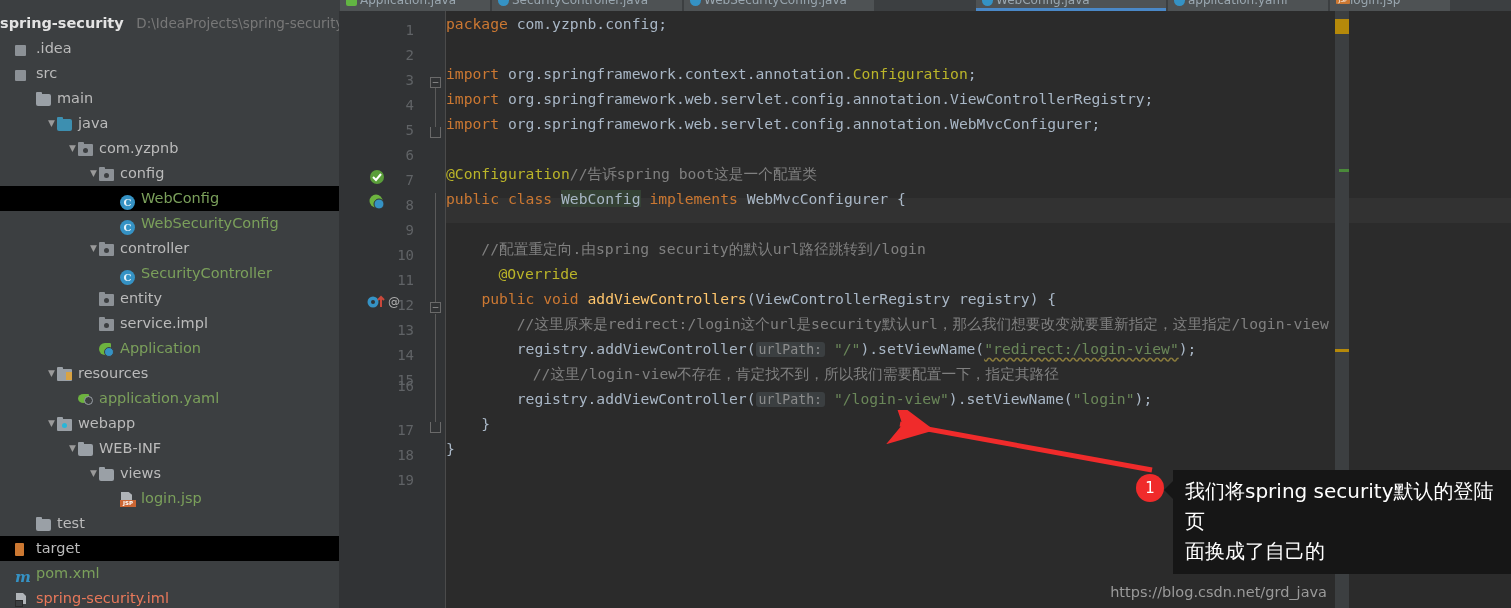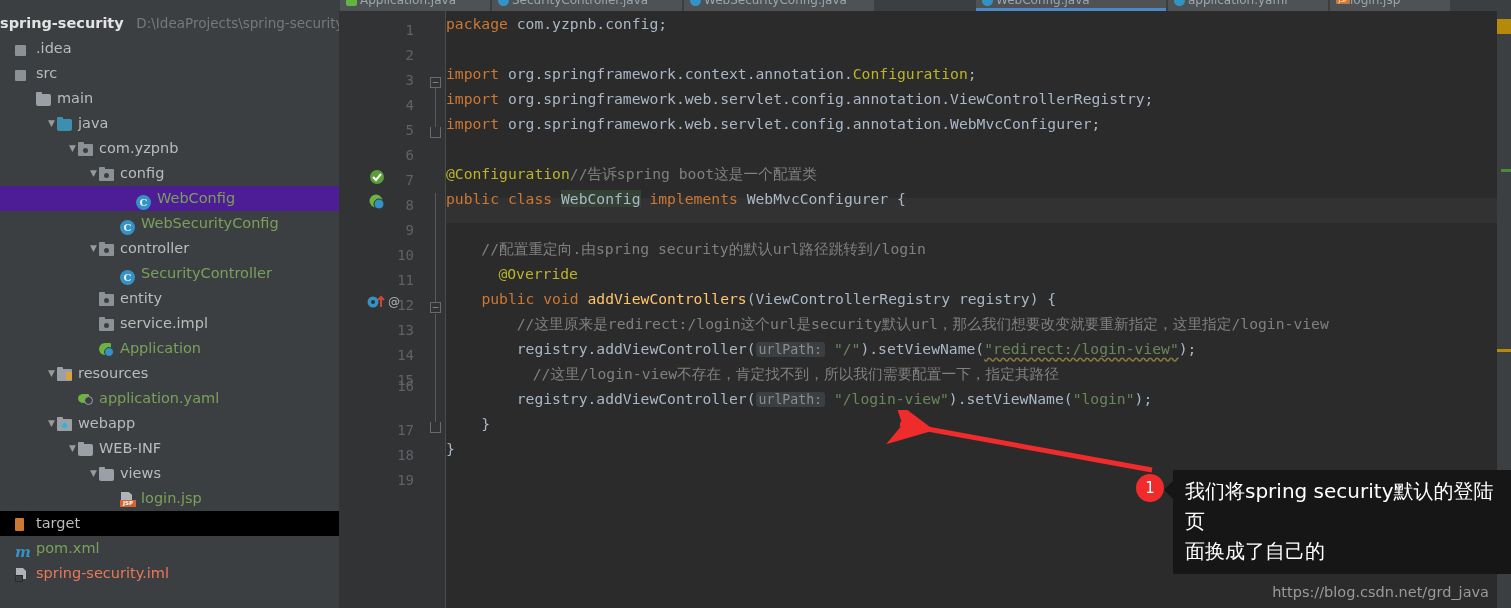--- a/index.html
+++ b/index.html
@@ -2,21 +2,21 @@
 <html><head>
 <meta charset="utf-8">
 <style>
   * { box-sizing: border-box; margin: 0; padding: 0; }
   html, body {
     width: 1511px; height: 608px;
     background: #3c3f41;
     font-family: "DejaVu Sans", "Liberation Sans", sans-serif;
     overflow: hidden;
   }
-  #app { position: relative; width: 1511px; height: 608px; }
+  #app { position: relative; width: 1349px; height: 608px; }
 
   
   .tabstrip {
     position: absolute; left: 0; top: 0; width: 1511px; height: 11px;
     background: #3c3f41; overflow: hidden;
   }
   .tab-ghost {
     position: absolute; top: 0; height: 11px;
     background: #4e5254; overflow: hidden;
     font-size: 12px; line-height: 11px; color: #a9b7c6; white-space: nowrap;
@@ -43,21 +43,21 @@
   
   .sidebar {
     position: absolute; left: 0; top: 11px; width: 339px; height: 597px;
     background: #3c3f41; overflow: hidden;
   }
   .sb-row {
     position: relative; height: 25px; line-height: 25px;
     white-space: nowrap; font-size: 14.5px; color: #bbbbbb;
     padding-left: 0;
   }
-  .sb-row.selected { background: #4c1d95; padding-left: 16px; }
+  .sb-row.selected { background: #000000; }
   .sb-row.dim-bg { background: #000000; }
   .sb-arrow {
     display: inline-block; width: 11px; text-align: center;
     color: #9a9a9a; font-size: 9px; vertical-align: 2px;
   }
   .sb-icon {
     display: inline-block; width: 17px; height: 14px; vertical-align: -3px;
     margin-right: 4px; position: relative;
   }
   .sb-text { display: inline-block; vertical-align: 0px; }
@@ -247,20 +247,21 @@
         <div class="sb-row"><span class="sb-arrow" style="margin-left: 109px;"></span><span class="sb-icon"><span class="ic-class">C</span></span><span class="sb-text txt-greenl">SecurityController</span></div>
         <div class="sb-row"><span class="sb-arrow" style="margin-left: 88px;"></span><span class="sb-icon"><span class="ic-pkg"></span></span><span class="sb-text txt-white">entity</span></div>
         <div class="sb-row"><span class="sb-arrow" style="margin-left: 88px;"></span><span class="sb-icon"><span class="ic-pkg"></span></span><span class="sb-text txt-white">service.impl</span></div>
         <div class="sb-row"><span class="sb-arrow" style="margin-left: 88px;"></span><span class="sb-icon"><span class="ic-spring"></span></span><span class="sb-text txt-greenl">Application</span></div>
         <div class="sb-row"><span class="sb-arrow" style="margin-left: 46px;">▼</span><span class="sb-icon"><span class="ic-res"></span></span><span class="sb-text txt-white">resources</span></div>
         <div class="sb-row"><span class="sb-arrow" style="margin-left: 67px;"></span><span class="sb-icon"><span class="ic-yaml"></span></span><span class="sb-text txt-greenl">application.yaml</span></div>
         <div class="sb-row"><span class="sb-arrow" style="margin-left: 46px;">▼</span><span class="sb-icon"><span class="ic-mod"></span></span><span class="sb-text txt-white">webapp</span></div>
         <div class="sb-row"><span class="sb-arrow" style="margin-left: 67px;">▼</span><span class="sb-icon"><span class="ic-folder"></span></span><span class="sb-text txt-white">WEB-INF</span></div>
         <div class="sb-row"><span class="sb-arrow" style="margin-left: 88px;">▼</span><span class="sb-icon"><span class="ic-folder"></span></span><span class="sb-text txt-white">views</span></div>
         <div class="sb-row"><span class="sb-arrow" style="margin-left: 109px;"></span><span class="sb-icon"><span class="ic-jsp"></span></span><span class="sb-text txt-greenl">login.jsp</span></div>
+        <div class="sb-row"><span class="sb-arrow" style="margin-left: 25px;"></span><span class="sb-icon"><span class="ic-folder"></span></span><span class="sb-text txt-white">test</span></div>
         <div class="sb-row dim-bg"><span class="sb-arrow" style="margin-left: 4px;"></span><span class="sb-icon"><span class="ic-excl"></span></span><span class="sb-text txt-white">target</span></div>
         <div class="sb-row"><span class="sb-arrow" style="margin-left: 4px;"></span><span class="sb-icon"><span class="ic-maven"></span></span><span class="sb-text txt-greenl">pom.xml</span></div>
         <div class="sb-row"><span class="sb-arrow" style="margin-left: 4px;"></span><span class="sb-icon"><span class="ic-iml"></span></span><span class="sb-text txt-red">spring-security.iml</span></div>
       </div>
   </div>
 
   <div class="editor">
     <div class="gutter" id="gutter">
         <div class="ln" style="top: 7px;">1</div>
         <div class="ln" style="top: 32px;">2</div>

